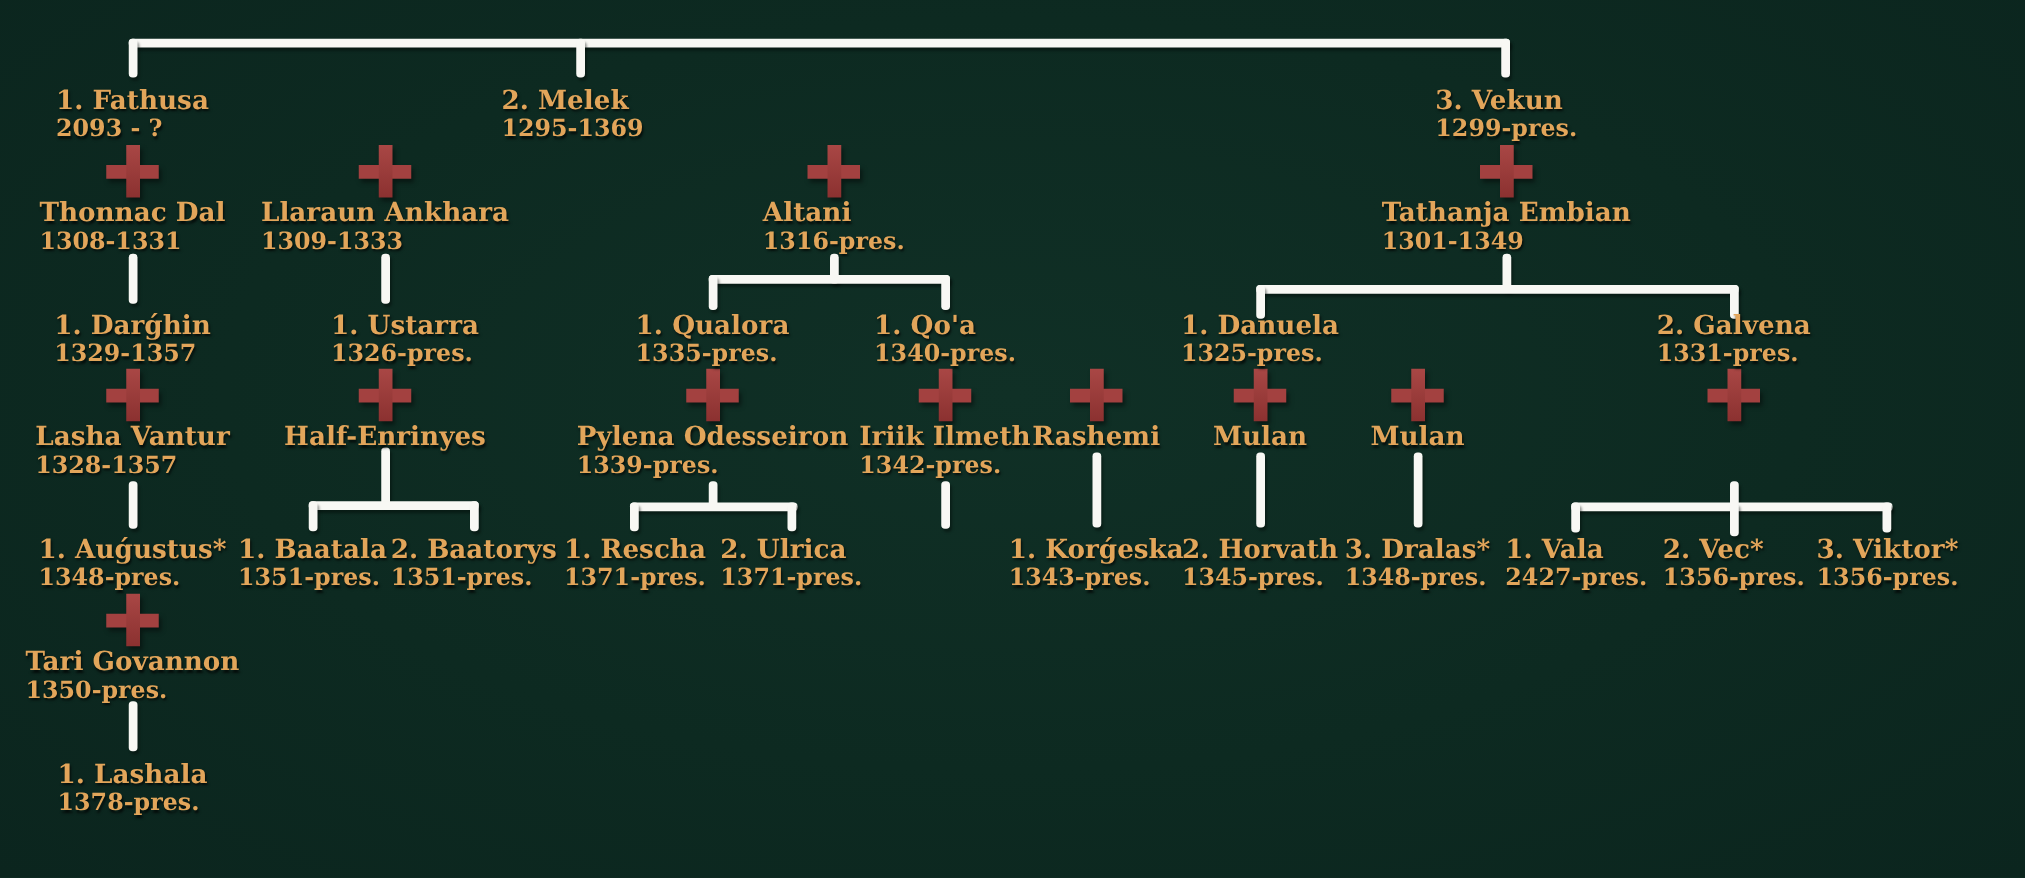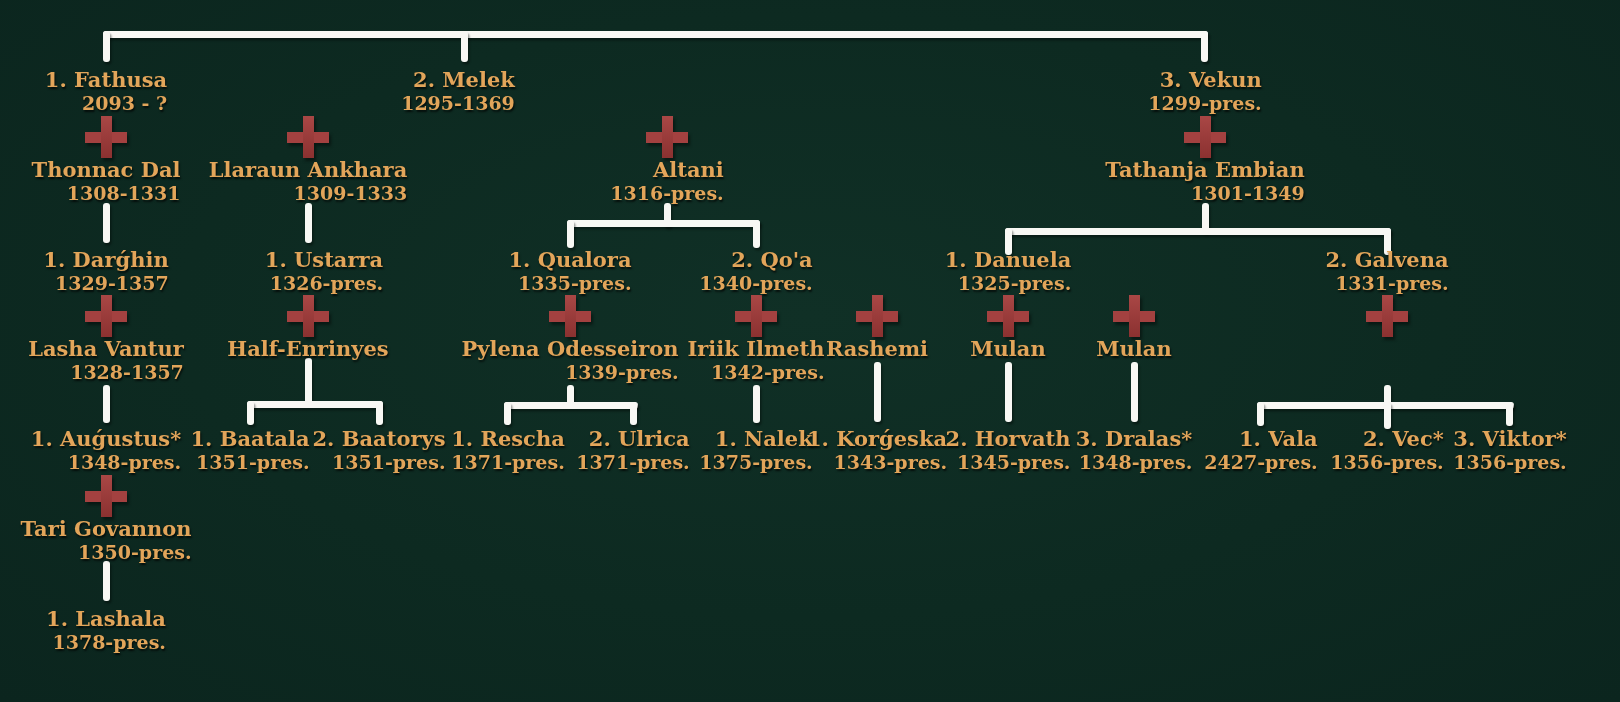--- a/index.html
+++ b/index.html
@@ -6,21 +6,21 @@
   .stage{
     position:relative;
     width:1620px;height:702px;
     background:radial-gradient(ellipse at 50% 45%, #103026 0%, #0d2a21 55%, #0b251e 100%);
     overflow:hidden;
     font-family:"DejaVu Serif","Liberation Serif",serif;
   }
   .person{
     position:absolute;
     transform:translateX(-50%);
-    text-align:right;
+    text-align:left;
     white-space:nowrap;
     color:#e2a55a;
   }
   .pname{
     font-size:21px;
     line-height:23px;
     font-weight:bold;
     text-shadow:1px 2px 2px rgba(0,0,0,0.7);
   }
   .pdates{
@@ -149,21 +149,21 @@
   </div>
   <div class="person" style="left:324px;top:248px">
     <div class="pname">1. Ustarra</div>
     <div class="pdates">1326-pres.</div>
   </div>
   <div class="person" style="left:570px;top:248px">
     <div class="pname">1. Qualora</div>
     <div class="pdates">1335-pres.</div>
   </div>
   <div class="person" style="left:756px;top:248px">
-    <div class="pname">2. Qo'a</div>
+    <div class="pname">1. Qo'a</div>
     <div class="pdates">1340-pres.</div>
   </div>
   <div class="person" style="left:1008px;top:248px">
     <div class="pname">1. Danuela</div>
     <div class="pdates">1325-pres.</div>
   </div>
   <div class="person" style="left:1387px;top:248px">
     <div class="pname">2. Galvena</div>
     <div class="pdates">1331-pres.</div>
   </div>
@@ -206,24 +206,20 @@
     <div class="pdates">1351-pres.</div>
   </div>
   <div class="person" style="left:508px;top:427px">
     <div class="pname">1. Rescha</div>
     <div class="pdates">1371-pres.</div>
   </div>
   <div class="person" style="left:633px;top:427px">
     <div class="pname">2. Ulrica</div>
     <div class="pdates">1371-pres.</div>
   </div>
-  <div class="person" style="left:756px;top:427px">
-    <div class="pname">1. Nalek</div>
-    <div class="pdates">1375-pres.</div>
-  </div>
   <div class="person" style="left:877px;top:427px">
     <div class="pname">1. Korǵeska</div>
     <div class="pdates">1343-pres.</div>
   </div>
   <div class="person" style="left:1008px;top:427px">
     <div class="pname">2. Horvath</div>
     <div class="pdates">1345-pres.</div>
   </div>
   <div class="person" style="left:1134px;top:427px">
     <div class="pname">3. Dralas*</div>

